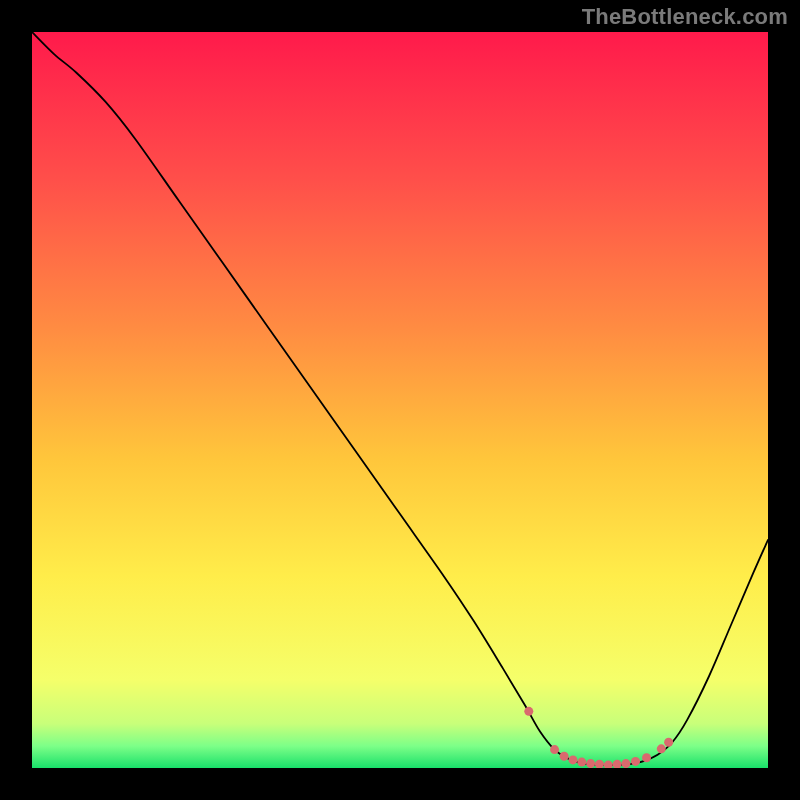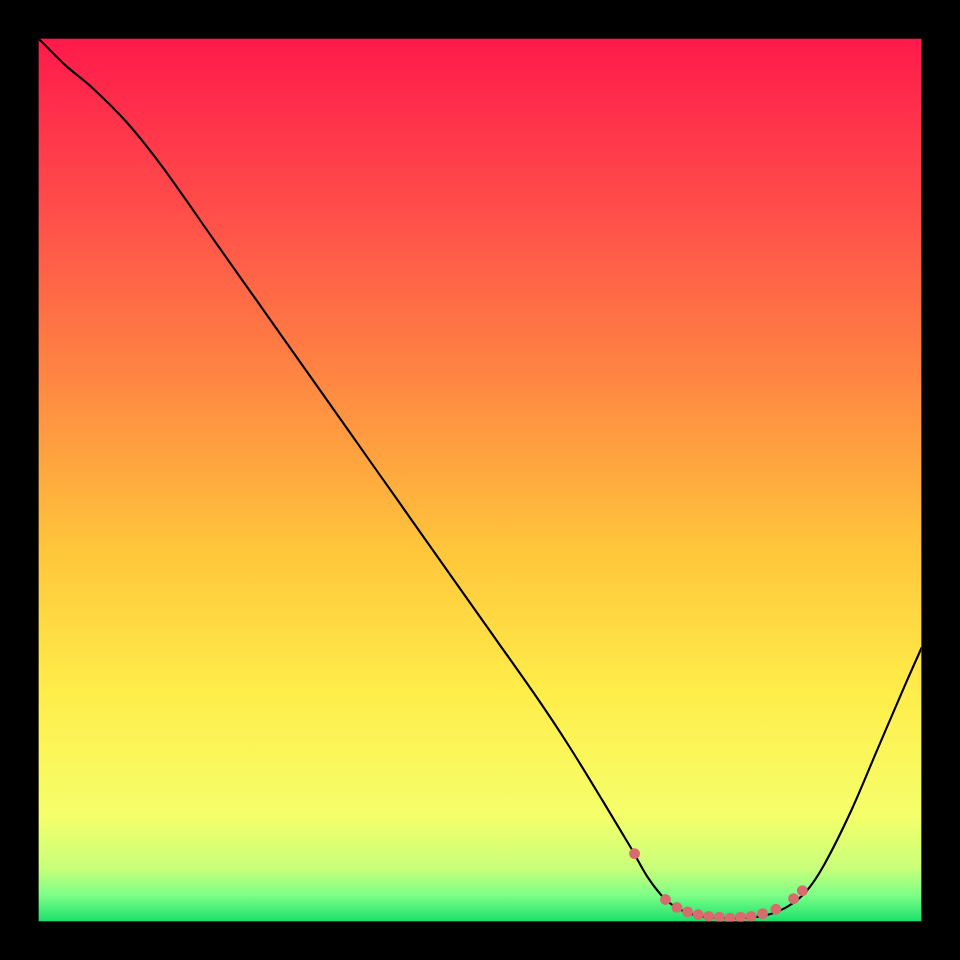--- a/index.html
+++ b/index.html
@@ -42,20 +42,21 @@
 
   svg {
     display: block;
   }
 </style>
 </head>
 <body>
 
 <div class="frame">
 
+  <div class="watermark">TheBottleneck.com</div>
 
   <div class="plot-area">
     <svg id="chart-svg" width="736" height="736" viewBox="0 0 736 736">
       <defs>
         <linearGradient id="bg-grad" x1="0" y1="0" x2="0" y2="1">
             <stop offset="0.0%" stop-color="#ff1a4b"></stop>
             <stop offset="20.0%" stop-color="#ff4f4a"></stop>
             <stop offset="40.0%" stop-color="#ff8b42"></stop>
             <stop offset="58.0%" stop-color="#ffc63b"></stop>
             <stop offset="74.0%" stop-color="#ffed4a"></stop>

